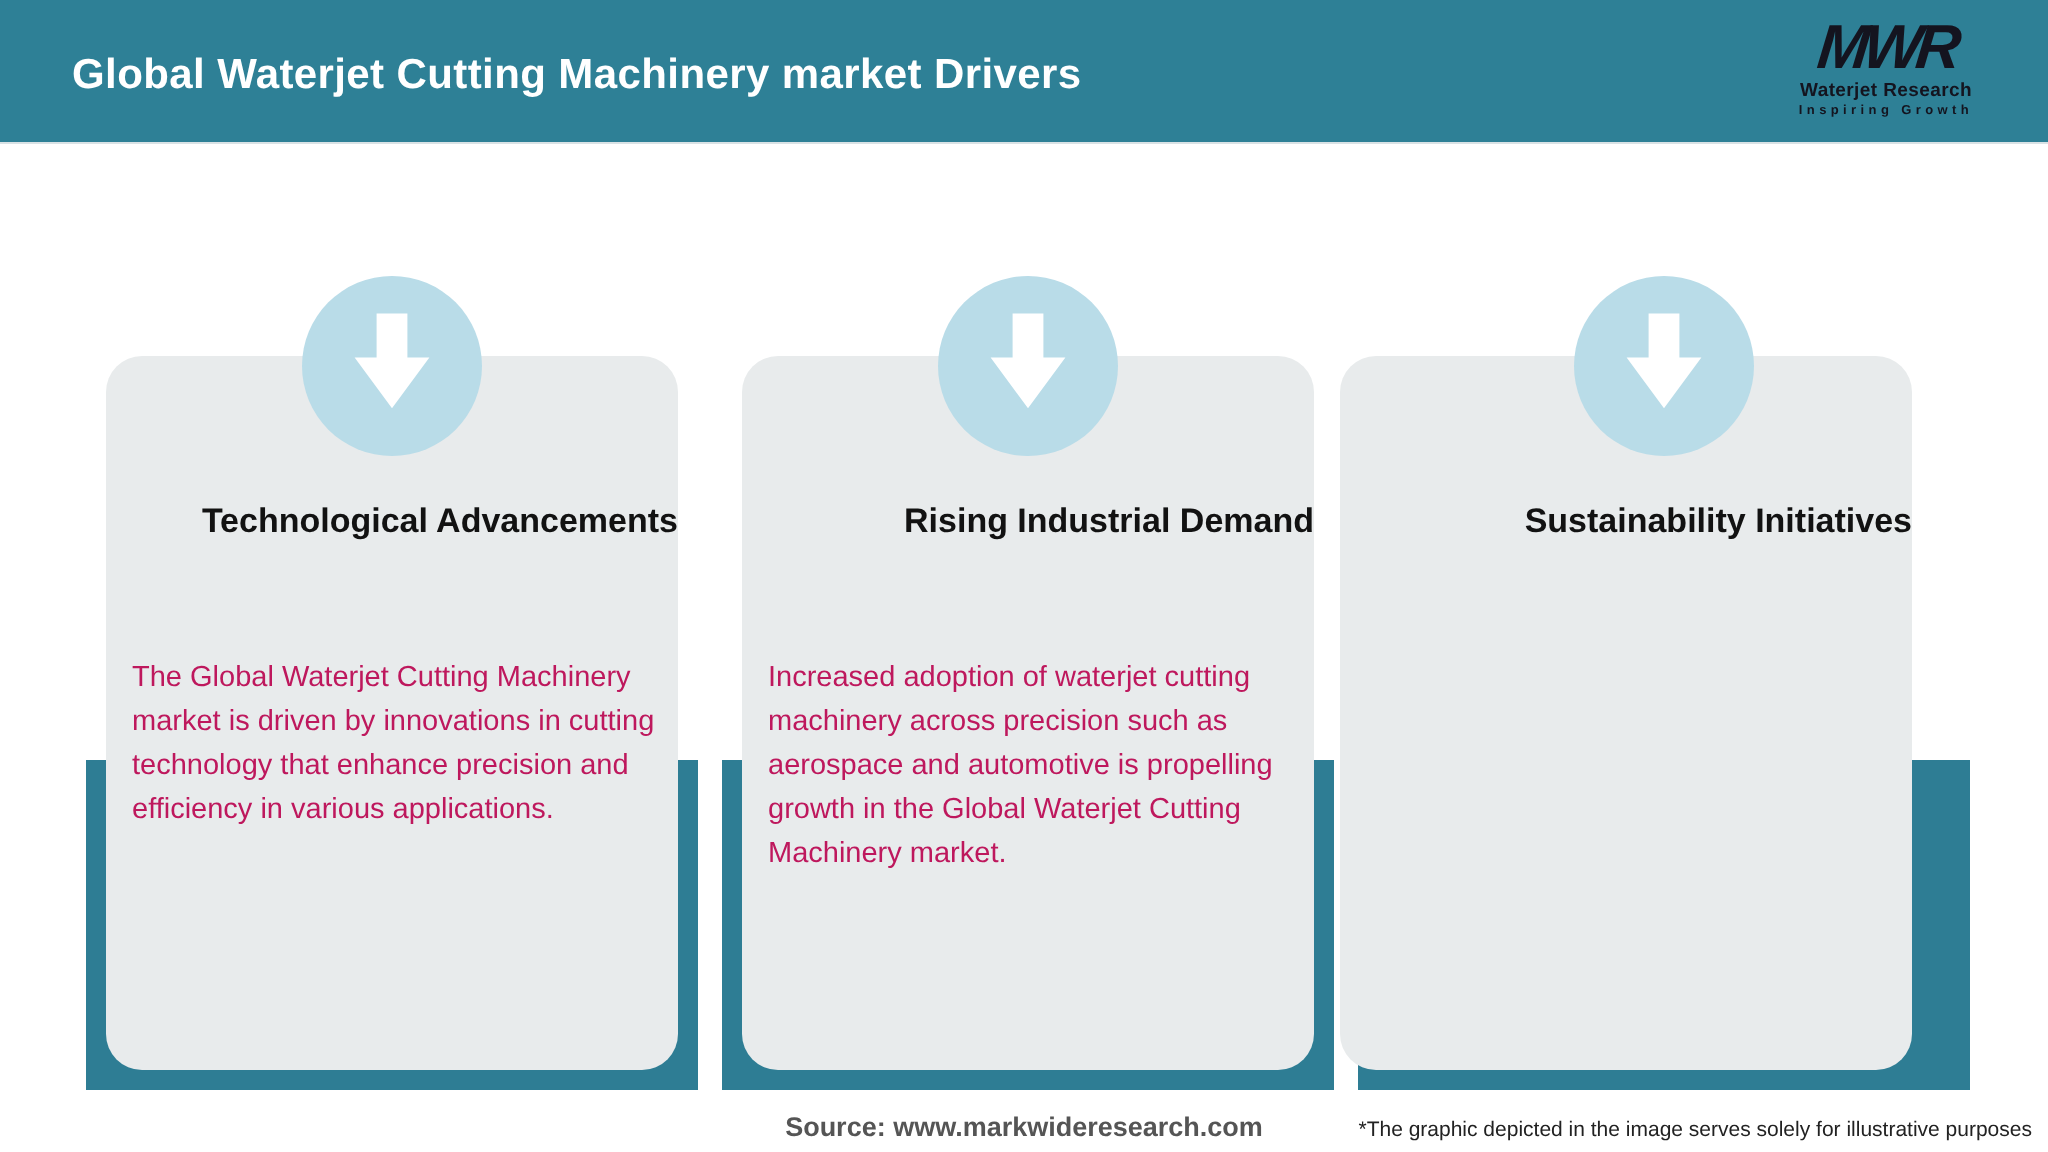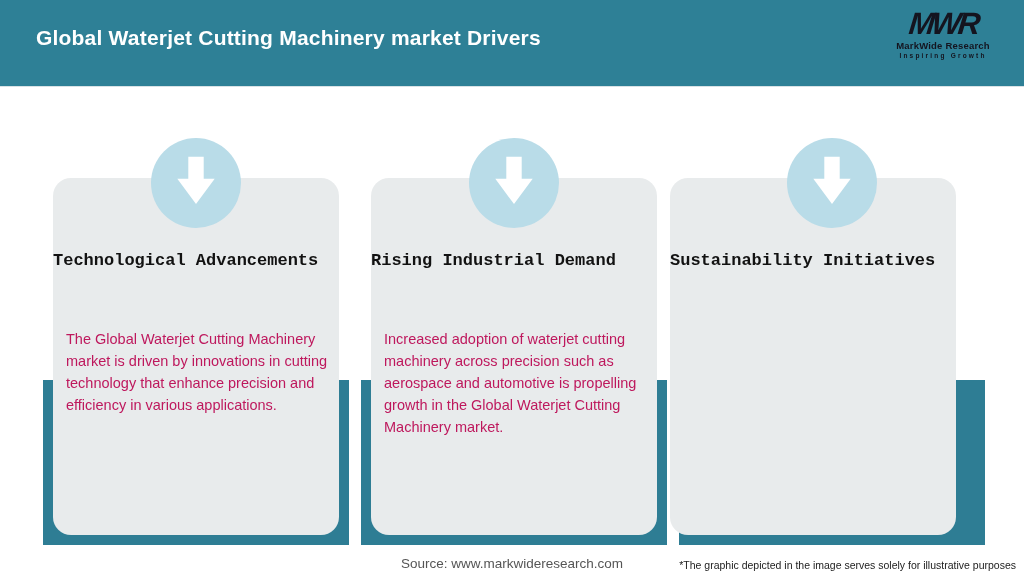--- a/index.html
+++ b/index.html
@@ -7,21 +7,21 @@
   body {
     font-family: "Liberation Sans", sans-serif;
     background: #ffffff;
     position: relative;
     overflow: hidden;
   }
   
   .header {
     position: absolute;
     left: 0; top: 0;
-    width: 1024px; height: 87px;
+    width: 1024px; height: 72px;
     background: #2E8096;
     border-bottom: 1px solid #d9e2e5;
   }
   .header-title {
     position: absolute;
     left: 36px; top: 26px;
     color: #ffffff;
     font-size: 21px;
     font-weight: bold;
     letter-spacing: 0.2px;
@@ -90,61 +90,60 @@
     align-items: center;
     justify-content: center;
   }
   .circle-0 { left: 151px; }
   .circle-1 { left: 469px; }
   .circle-2 { left: 787px; }
   .card-title {
     position: absolute;
     left: 0; right: 0;
     top: 73px;
-    text-align: left;
+    text-align: right;
     font-size: 17px;
     font-weight: bold;
     color: #121212;
-    font-family: Liberation Mono, monospace;
   }
   .card-body {
     position: absolute;
     left: 13px; right: 11px;
     top: 150px;
     font-size: 14.5px;
     line-height: 22px;
     color: #be185d;
   }
   
   .source {
     position: absolute;
     left: 0;
     width: 1024px;
     top: 556px;
     text-align: center;
     font-size: 13.5px;
-    font-weight: normal;
+    font-weight: bold;
     color: #555555;
   }
   .disclaimer {
     position: absolute;
     right: 8px;
     top: 559px;
     font-size: 10.5px;
     color: #222222;
   }
 </style>
 </head>
 <body>
 
 <div class="header">
   <div class="header-title">Global Waterjet Cutting Machinery market Drivers</div>
   <div class="logo">
     <div class="logo-acronym">MWR</div>
-    <div class="logo-name">MarkWide Research</div>
+    <div class="logo-name">Waterjet Research</div>
     <div class="logo-tagline">Inspiring Growth</div>
   </div>
 </div>
 
 <div class="band band-0"></div>
 <div class="band band-1"></div>
 <div class="band band-2"></div>
 
 <div class="card card-0">
   <div class="card-title">Technological Advancements</div>

